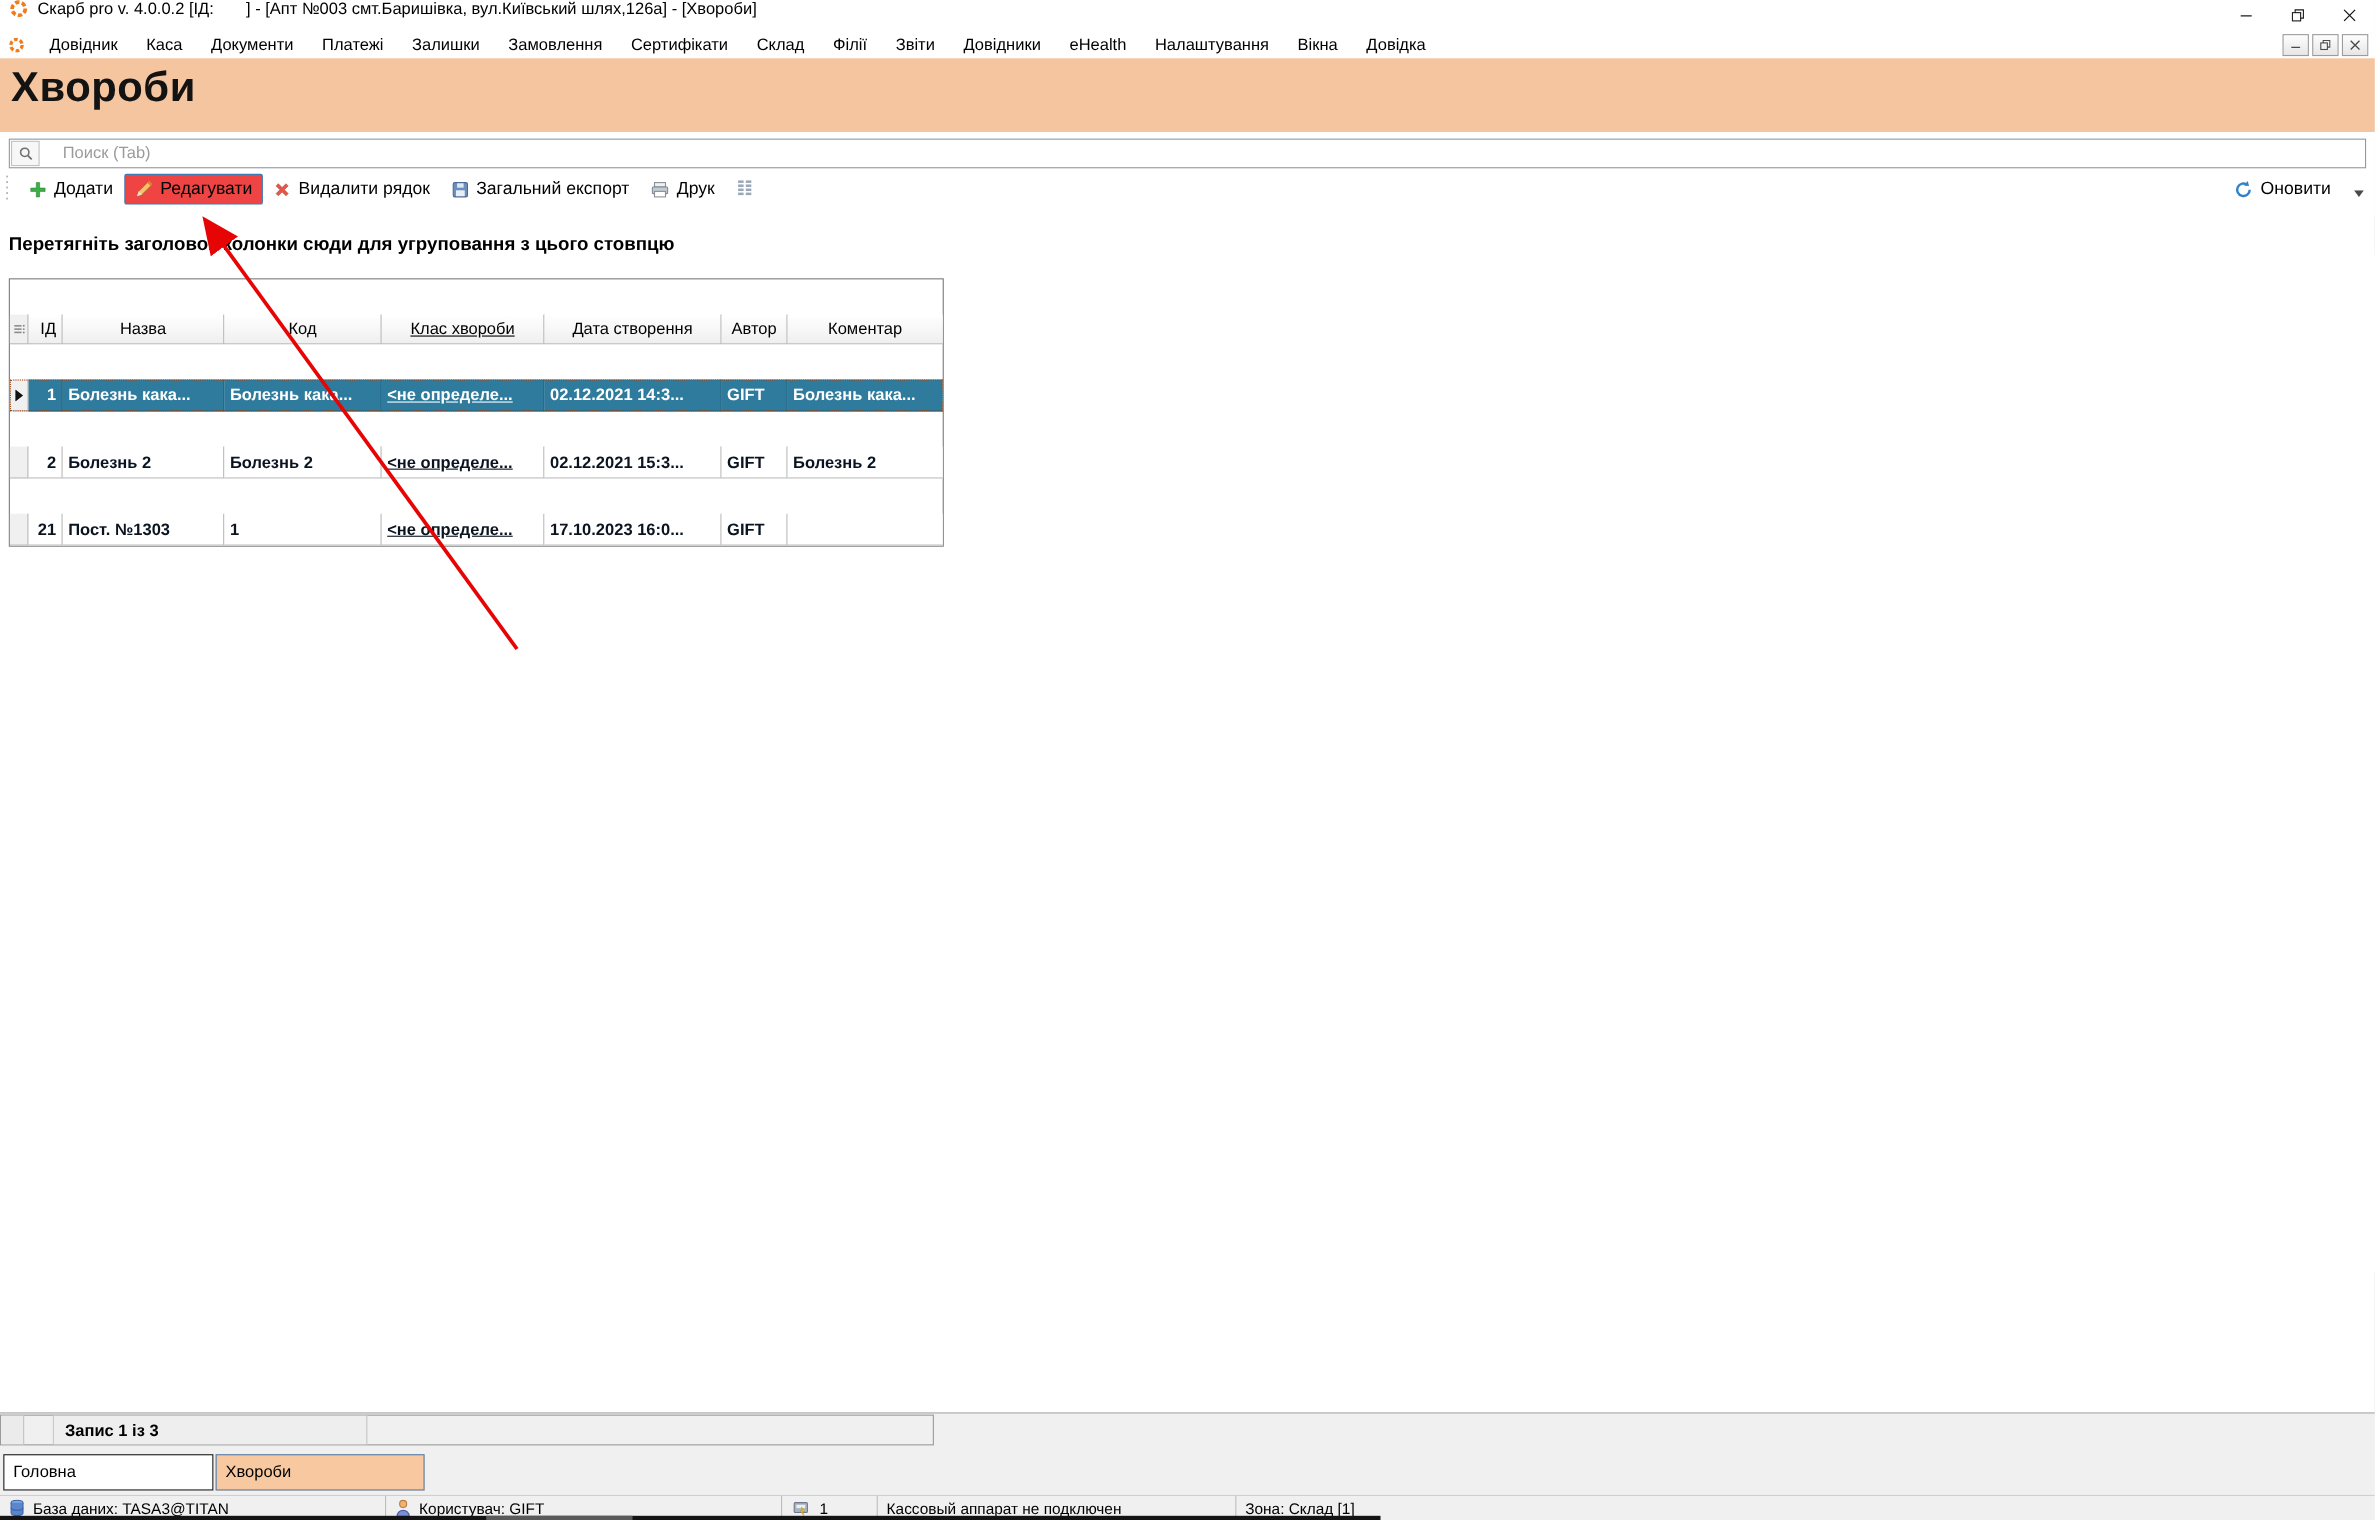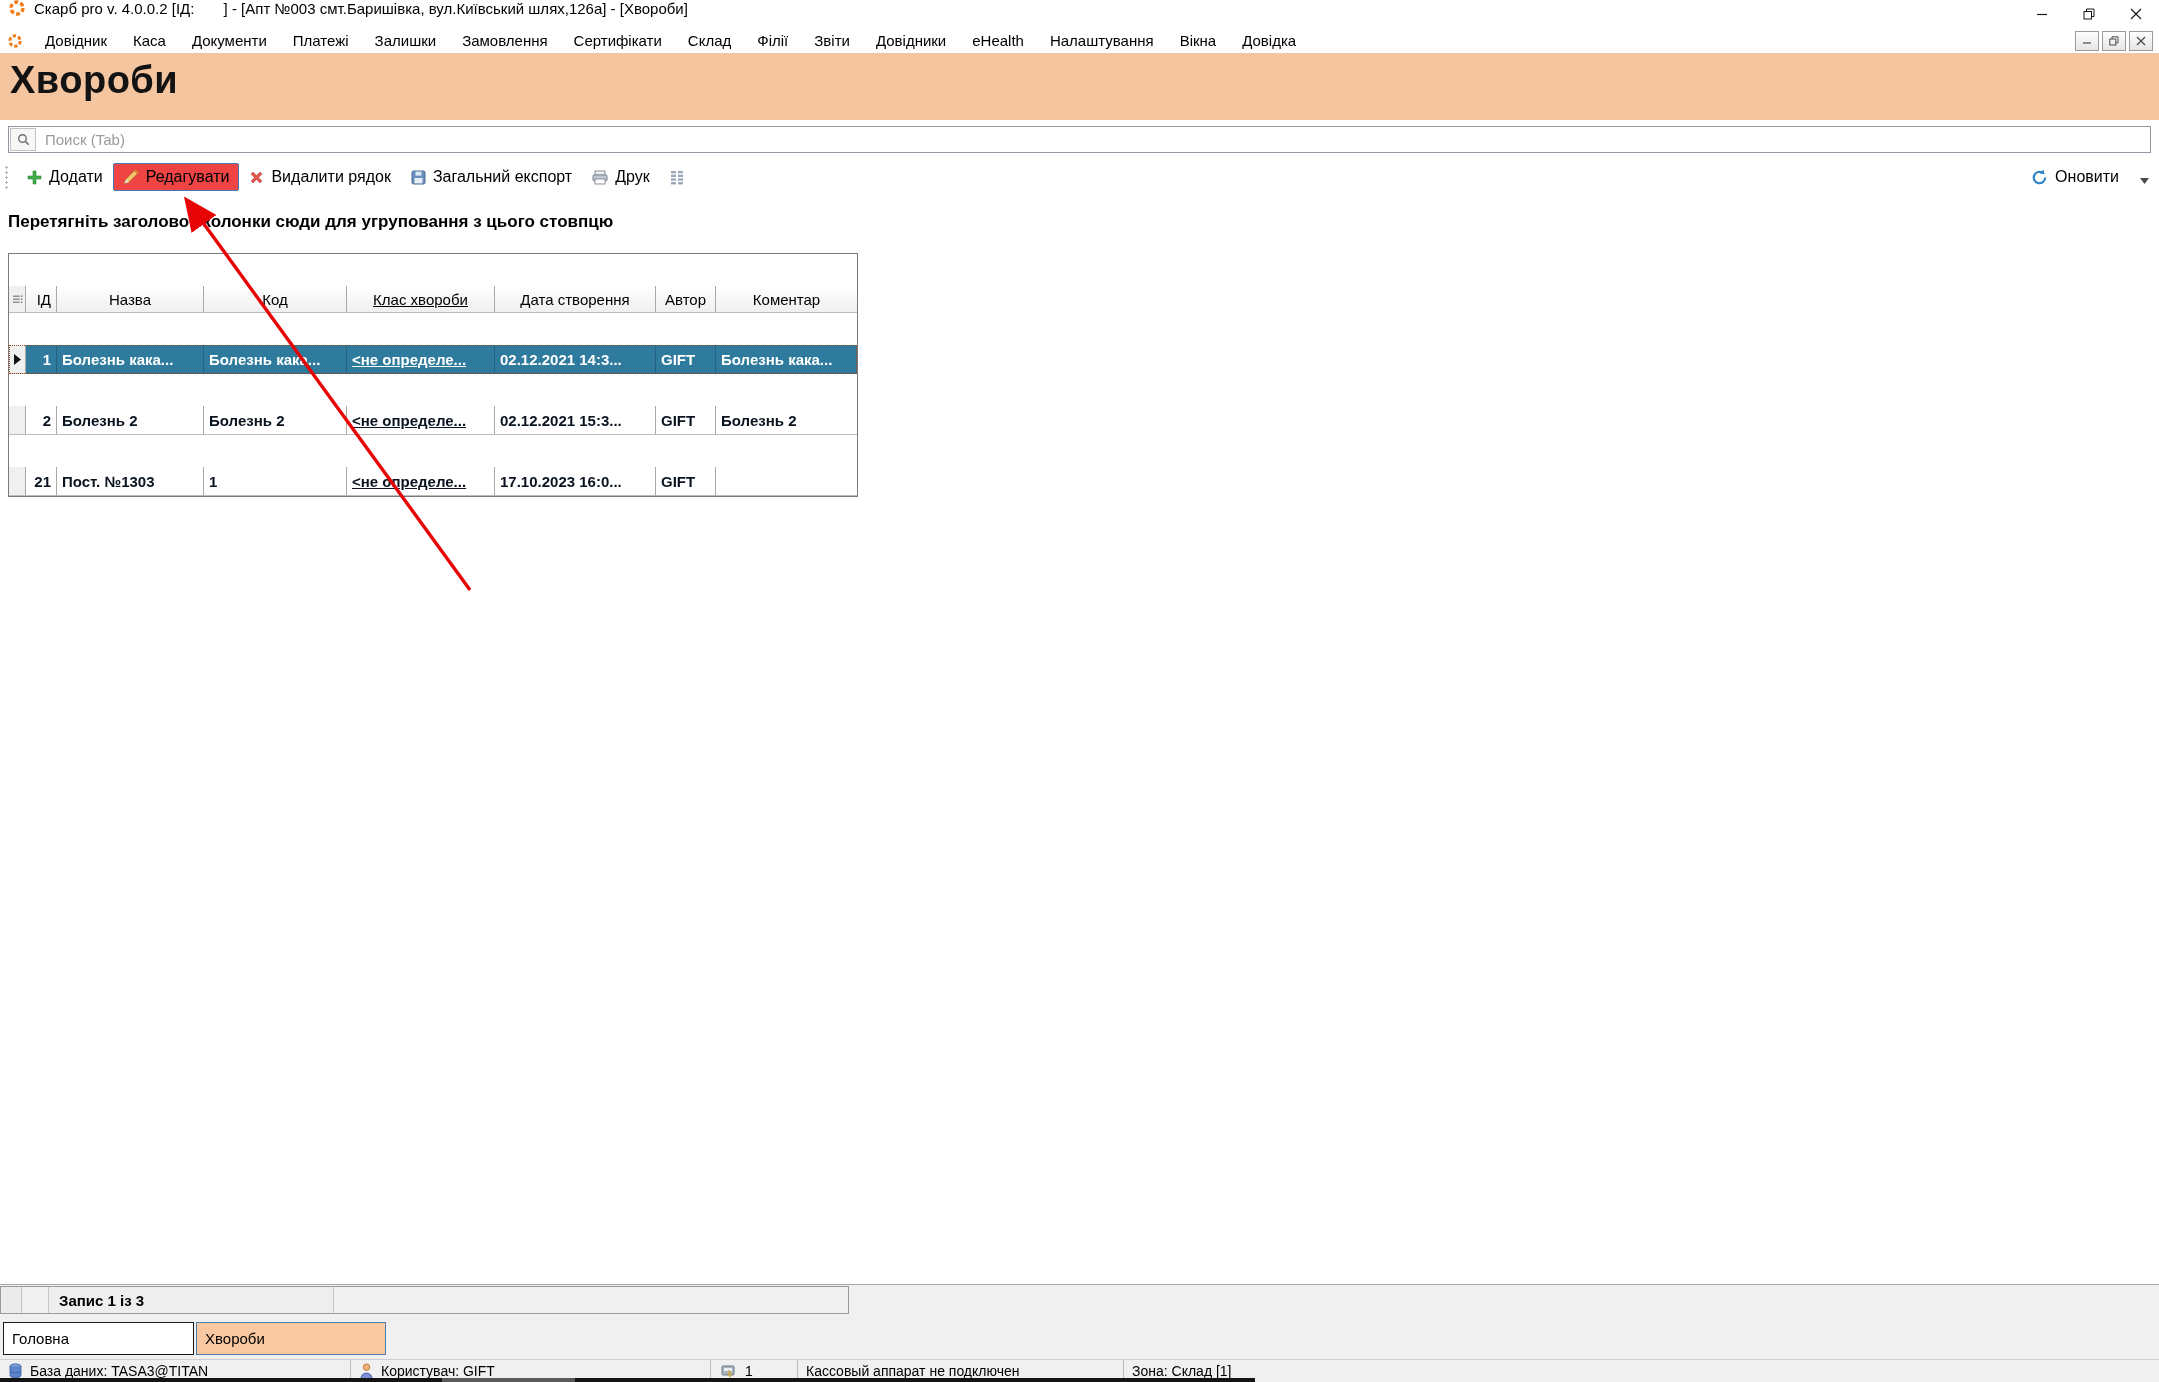--- a/index.html
+++ b/index.html
@@ -20,24 +20,24 @@
   .menu-item { padding:0 13px; font-size:15px; cursor:default; }
   .mdi-controls { margin-left:auto; margin-right:6px; display:flex; gap:3px; }
   .mdi-btn { width:22px; height:18px; border:1px solid #9b9b9b; background:linear-gradient(#fefefe,#e6e6e6); display:flex; align-items:center; justify-content:center; }
   
   .page-header { position:absolute; left:0; top:53px; width:2159px; height:67px; background:#f5c5a0; }
   .page-title { position:absolute; left:10px; top:6px; font-size:38px; font-weight:bold; color:#131313; letter-spacing:0.5px; }
   
   .search-row { position:absolute; left:0; top:120px; width:2159px; height:38px; background:#fff; }
   .search-box { position:absolute; left:8px; top:6px; width:2143px; height:27px; border:1px solid #8e99a3; box-sizing:border-box; background:#fff; display:flex; align-items:stretch; }
   .search-icon-box { width:24px; border:1px solid #c2c2c2; margin:1px; background:#f7f7f7; display:flex; align-items:center; justify-content:center; }
-  .search-field { flex:1; border:none; outline:none; font-family:"Liberation Sans",sans-serif; font-size:15px; padding-left:8px; color:#000; background:transparent; }
+  .search-field { flex:1; border:none; outline:none; font-family:"Liberation Sans",sans-serif; font-size:15px; padding-left:20px; color:#000; background:transparent; }
   .search-field::placeholder { color:#9b9b9b; }
   
-  .toolbar { position:absolute; left:0; top:158px; width:2159px; height:38px; background:#fff; display:flex; align-items:center; }
+  .toolbar { position:absolute; left:0; top:158px; width:2159px; height:38px; background:#fff; display:flex; align-items:flex-start; }
   .tb-grip { width:5px; height:24px; margin:0 8px 0 4px;
     background-image:radial-gradient(circle,#b5b5b5 1.1px,transparent 1.3px); background-size:5px 5px; }
   .tb-btn { display:flex; align-items:center; gap:7px; padding:4px 9px; font-size:16px; border:1px solid transparent; cursor:default; white-space:nowrap; }
   .tb-btn.active { background:#ef4444; border:1px solid #3d7bb5; border-radius:2px; }
   .tb-right { margin-left:auto; margin-right:10px; display:flex; align-items:center; gap:7px; font-size:16px; }
   .caret { margin-left:4px; margin-top:8px; }
   
   .hint { position:absolute; left:8px; top:212px; font-size:17px; font-weight:bold; }
   
   .grid { position:absolute; left:8px; top:253px; border:1px solid #7a7a7a; background:#fff; }

